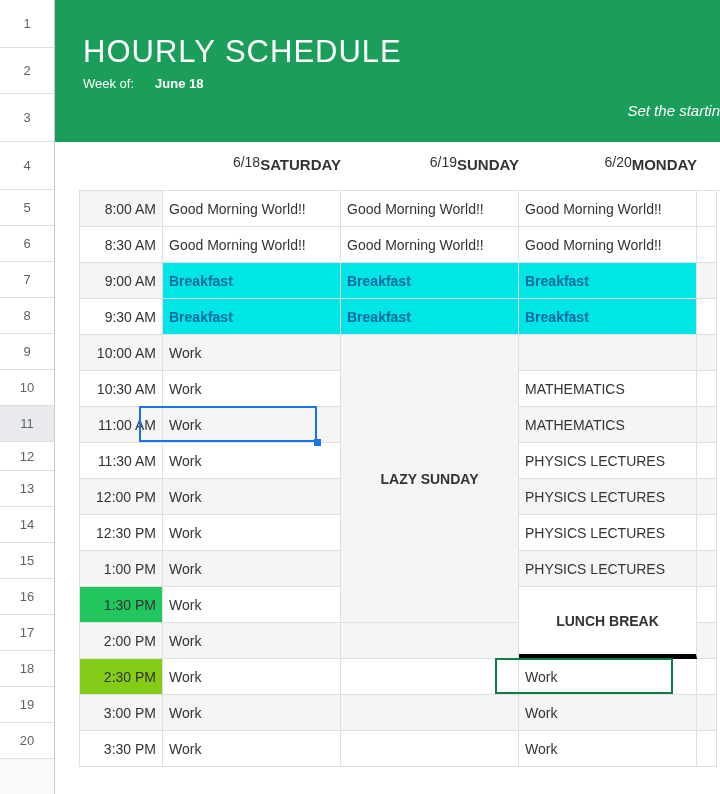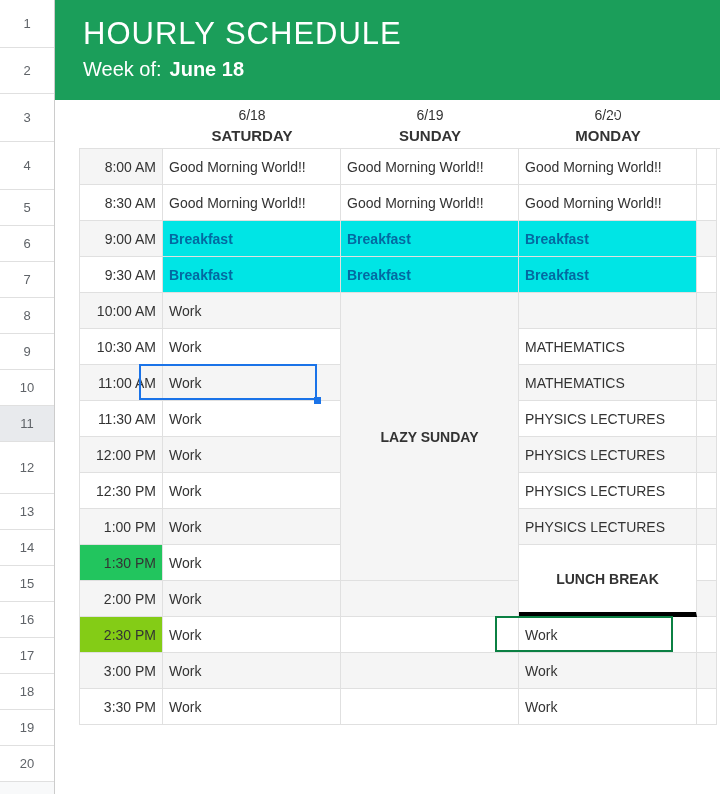--- a/index.html
+++ b/index.html
@@ -38,67 +38,67 @@
   }
   .rownums .rh.sel {
     background: #e8eaed;
   }
   .content {
     flex: 1 1 auto;
     display: flex;
     flex-direction: column;
   }
   .banner {
-    height: 100px;
+    height: 142px;
     background: #1b9e5a;
     color: #ffffff;
-    padding: 4px 28px 0 28px;
+    padding: 22px 28px 0 28px;
     display: flex;
     flex-direction: column;
     position: relative;
   }
   .banner h1 {
     margin: 12px 0 6px 0;
     font-size: 31px;
     font-weight: 500;
     letter-spacing: 1px;
   }
   .banner .weekline {
-    font-size: 20px;
+    font-size: 13px;
     display: flex;
     align-items: baseline;
-    gap: 8px;
+    gap: 21px;
   }
   .banner .weekline .weekof {
     font-weight: 400;
   }
   .banner .weekline .weekval {
     font-weight: 700;
   }
   .banner .righthint {
     position: absolute;
     right: 0px;
     top: 102px;
     font-style: italic;
-    font-size: 18px;
+    font-size: 15px;
   }
   .days-header {
     display: flex;
     height: 48px;
     padding-left: 24px;
   }
   .days-header .timecol {
     width: 84px;
     flex: 0 0 84px;
   }
   .days-header .daycol {
     width: 178px;
     flex: 0 0 178px;
     display: flex;
-    flex-direction: column;
+    flex-direction: row;
     align-items: center;
     justify-content: flex-end;
     padding-bottom: 4px;
     font-size: 14px;
     color: #333;
   }
   .days-header .daycol .date {
     font-size: 14px;
     font-weight: 400;
     margin-bottom: 4px;
@@ -208,21 +208,21 @@
       </div>
     <div class="rh" style="height:36px">
         <span>9</span>
       </div>
     <div class="rh" style="height:36px">
         <span>10</span>
       </div>
     <div class="rh sel" style="height:36px">
         <span>11</span>
       </div>
-    <div class="rh" style="height:52px">
+    <div class="rh" style="height:29px">
         <span>12</span>
       </div>
     <div class="rh" style="height:36px">
         <span>13</span>
       </div>
     <div class="rh" style="height:36px">
         <span>14</span>
       </div>
     <div class="rh" style="height:36px">
         <span>15</span>

